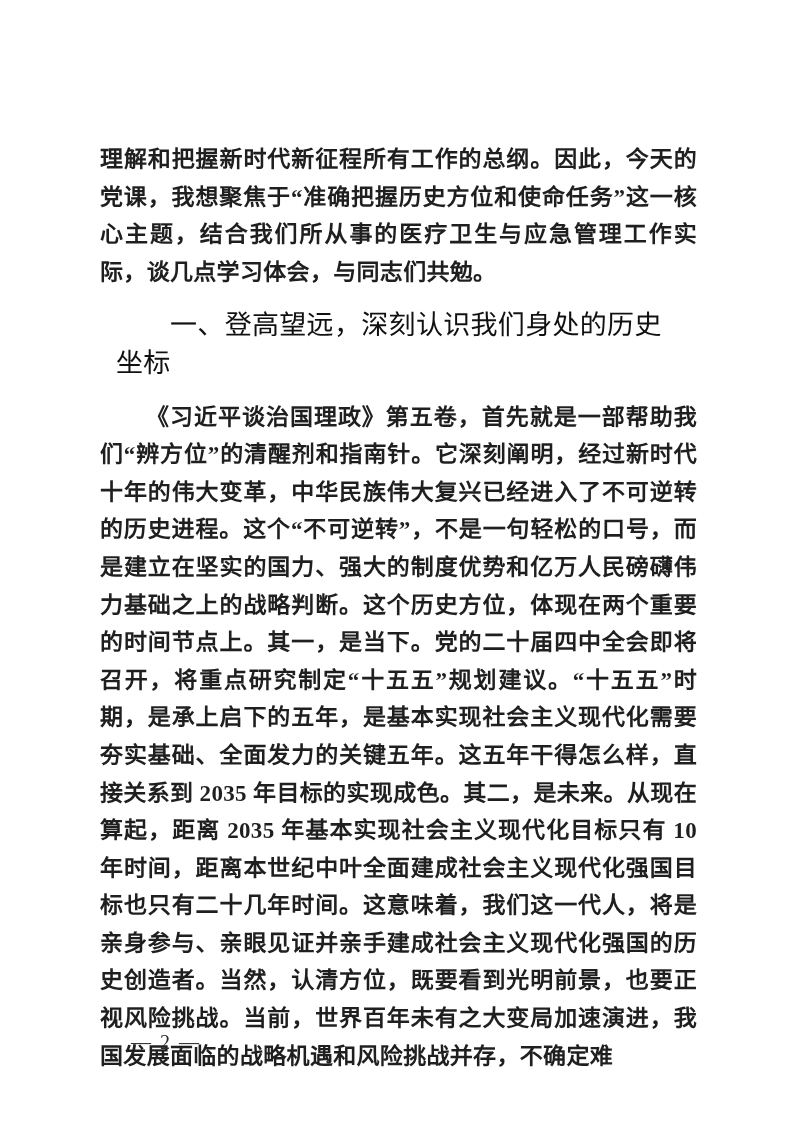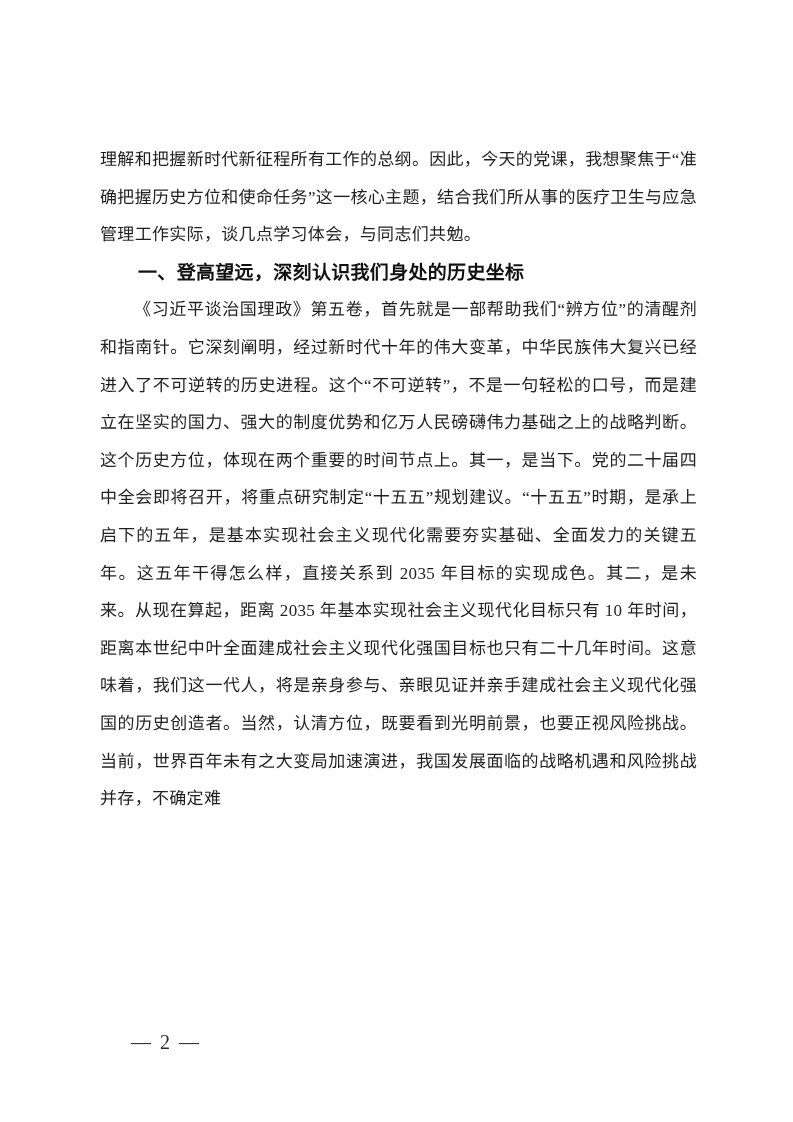--- a/index.html
+++ b/index.html
@@ -17,38 +17,38 @@
     color: #1f1f1f;
   }
   .content {
     position: absolute;
     left: 100px;
     top: 141px;
     width: 597px;
   }
   .para {
     margin: 0;
-    font-size: 17px;
+    font-size: 23px;
     line-height: 37.6px;
     letter-spacing: 0.32px;
     text-align: justify;
     text-justify: inter-character;
     text-indent: 2em;
-    font-weight: normal;
+    font-weight: bold;
   }
   .para.no-indent {
     text-indent: 0;
   }
   .heading {
-    margin: 0;
-    font-size: 19px;
+    margin: 16px;
+    font-size: 27px;
     line-height: 37.6px;
     letter-spacing: 0.32px;
     text-indent: 2em;
-    font-weight: bold;
+    font-weight: normal;
     font-family: "Liberation Sans", "DejaVu Sans", sans-serif;
     color: #111111;
   }
   .page-footer {
     position: absolute;
     left: 131px;
     top: 1031px;
     font-size: 20px;
     letter-spacing: 2px;
     color: #2a2a2a;

